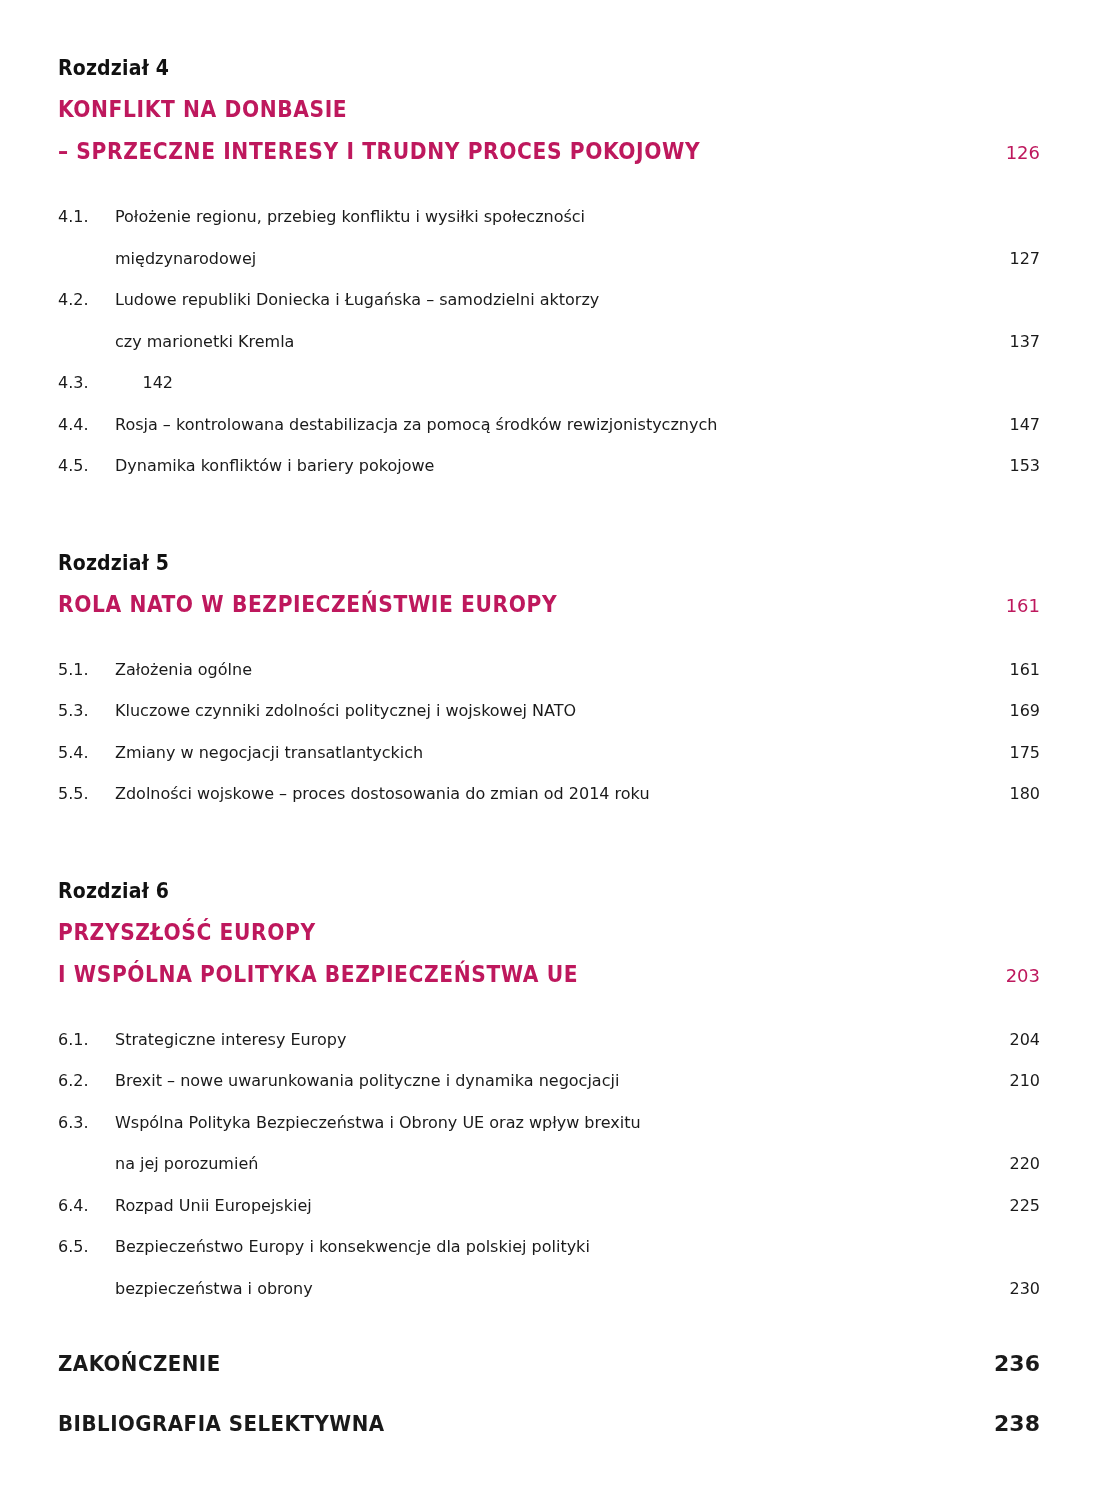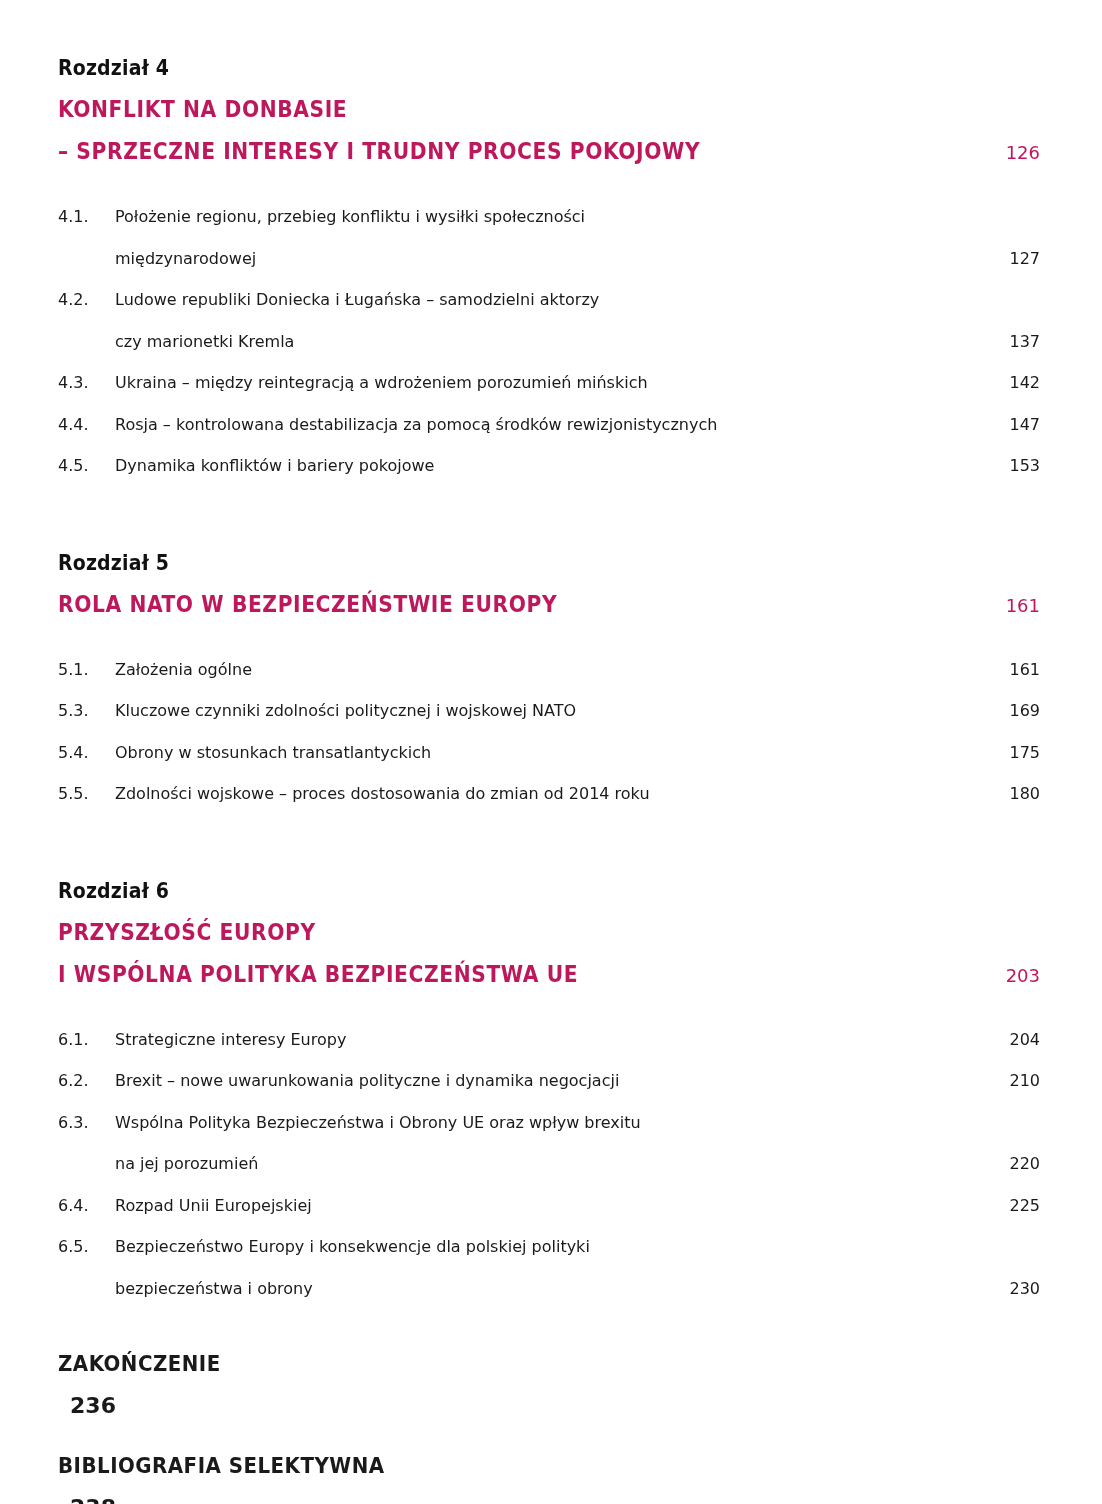--- a/index.html
+++ b/index.html
@@ -94,21 +94,20 @@
   .gap-sm { height: 18px; }
   
   .tail-entry {
     display: flex;
     align-items: baseline;
     font-family: "DejaVu Sans Condensed", "Liberation Sans", sans-serif;
     font-weight: bold;
     font-size: 22px;
     letter-spacing: 0.5px;
     line-height: 42px;
-    flex-direction: column;
   }
   .tail-entry .spacer { flex: 1 1 auto; }
   .tail-entry .pg {
     font-family: "DejaVu Sans", sans-serif;
     font-weight: bold;
     letter-spacing: 0;
     min-width: 58px;
     text-align: right;
   }
 </style>
@@ -142,21 +141,20 @@
         <span class="num">4.2.</span>
         <span class="body">
           <span>Ludowe republiki Doniecka i Ługańska – samodzielni aktorzy</span>
           <span class="line2">czy marionetki Kremla</span>
         </span>
         <span class="pg">137</span>
       </div>
 
       <div class="entry">
         <span class="num">4.3.</span>
-        <span class="body">Ukraina – między reintegracją a wdrożeniem porozumień mińskich</span>
         <span class="pg">142</span>
       </div>
 
       <div class="entry">
         <span class="num">4.4.</span>
         <span class="body">Rosja – kontrolowana destabilizacja za pomocą środków rewizjonistycznych</span>
         <span class="pg">147</span>
       </div>
 
       <div class="entry">
@@ -183,21 +181,21 @@
         <span class="body">Założenia ogólne</span>
         <span class="pg">161</span>
       </div>
       <div class="entry">
         <span class="num">5.3.</span>
         <span class="body">Kluczowe czynniki zdolności politycznej i wojskowej NATO</span>
         <span class="pg">169</span>
       </div>
       <div class="entry">
         <span class="num">5.4.</span>
-        <span class="body">Obrony w stosunkach transatlantyckich</span>
+        <span class="body">Zmiany w negocjacji transatlantyckich</span>
         <span class="pg">175</span>
       </div>
       <div class="entry">
         <span class="num">5.5.</span>
         <span class="body">Zdolności wojskowe – proces dostosowania do zmian od 2014 roku</span>
         <span class="pg">180</span>
       </div>
     </div>
   </div>
 

